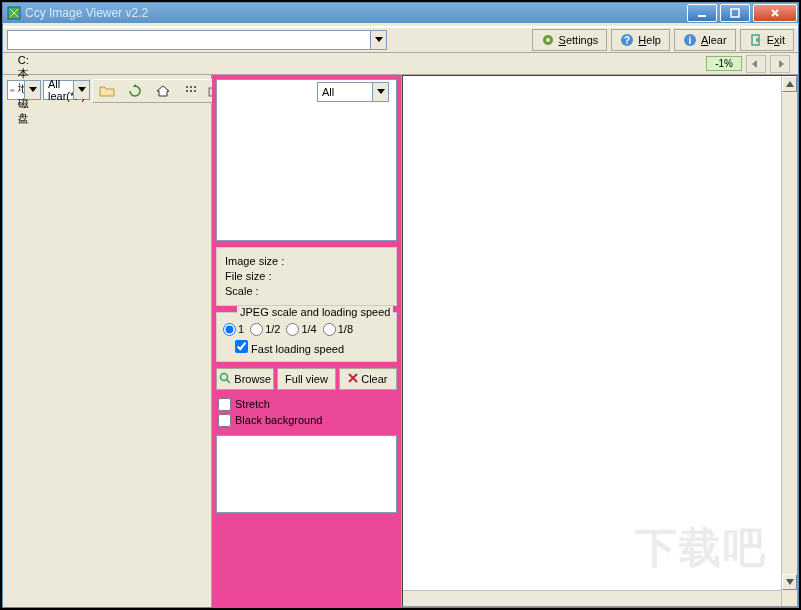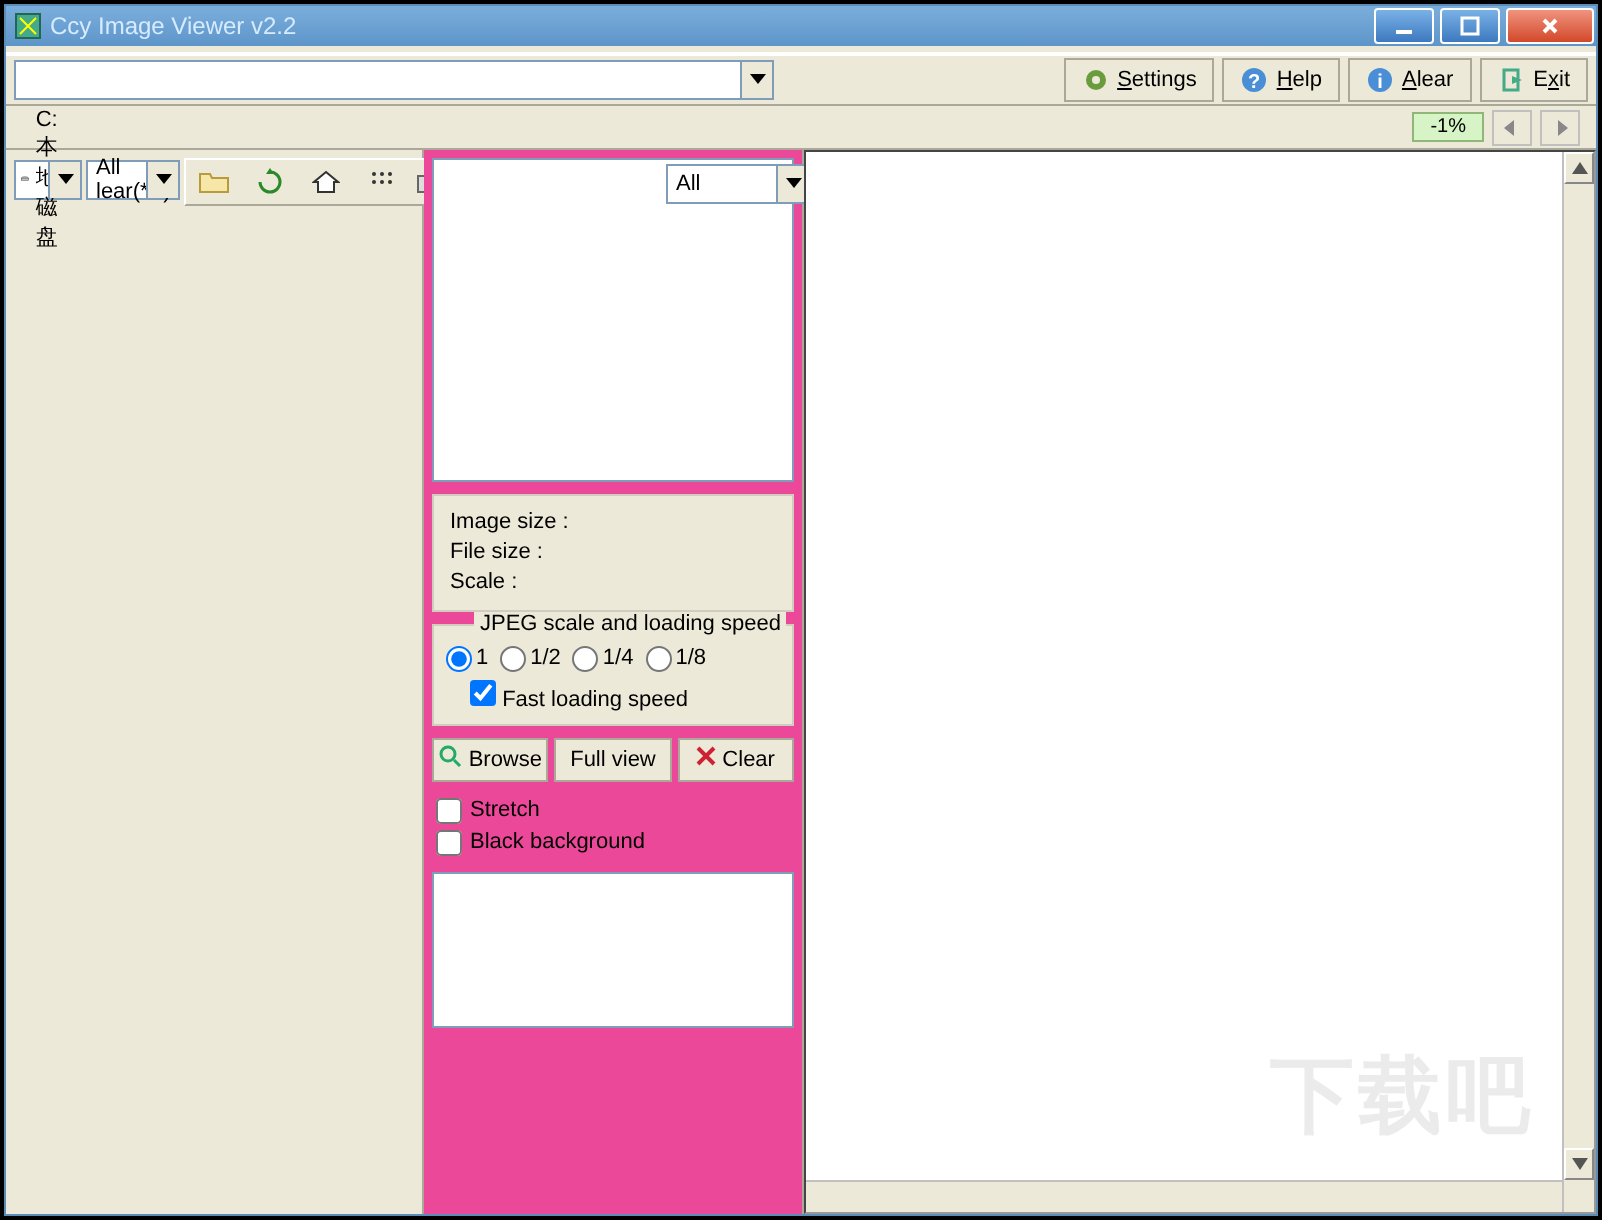--- a/index.html
+++ b/index.html
@@ -30,21 +30,21 @@
 .drive-row { display: flex; align-items: center; height: 22px; }
 .drive-combo { flex: 1; height: 20px; background: #fff; border: 1px solid #7f9db9; display: flex; align-items: center; padding: 0 2px; position: relative; }
 .drive-combo .ico { width: 14px; height: 14px; margin-right: 3px; }
 .filter-combo { flex: 1; height: 20px; background: #fff; border: 1px solid #7f9db9; display: flex; align-items: center; padding: 0 4px; position: relative; }
 .iconbar { height: 24px; background: #ece9d8; border: 1px solid #fff; border-bottom-color: #aca899; border-right-color: #aca899; display: flex; align-items: center; }
 .ibtn { width: 28px; height: 22px; border: 1px solid transparent; display: flex; align-items: center; justify-content: center; cursor: pointer; }
 .filelist { flex: 1; background: #fff; border: 1px solid #7f9db9; }
 .bottomrow { height: 24px; display: flex; align-items: center; gap: 4px; padding-top: 2px; }
 .smallbtn { height: 18px; padding: 0 6px; background: #ece9d8; border: 1px solid #aca899; cursor: pointer; font-size: 11px; }
 .smallbtn .ul { text-decoration: underline; }
-.all-combo { width: 72px; height: 20px; background: #fff; border: 1px solid #7f9db9; display: flex; align-items: center; padding: 0 4px; position: relative; margin-left: 16px; }
+.all-combo { width: 72px; height: 20px; background: #fff; border: 1px solid #7f9db9; display: flex; align-items: center; padding: 0 4px; position: relative; }
 .midpane { width: 190px; background: #ec4899; border-right: 1px solid #aca899; padding: 4px; display: flex; flex-direction: column; gap: 6px; overflow-y: auto; }
 .preview-box { height: 162px; background: #fff; border: 1px solid #7f9db9; }
 .info-group { border: 1px solid #d0ccc0; background: #ece9d8; padding: 6px 8px; font-size: 11px; line-height: 1.35; }
 .jpeg-group { border: 1px solid #d0ccc0; background: #ece9d8; padding: 4px 6px 6px; position: relative; }
 .jpeg-group .legend { position: absolute; top: -7px; left: 20px; background: #ece9d8; padding: 0 3px; font-size: 11px; }
 .radio-row { display: flex; gap: 6px; padding: 6px 0 4px; align-items: center; }
 .radio-row label { display: flex; align-items: center; gap: 2px; font-size: 11px; }
 .chk-row { display: flex; align-items: flex-end; gap: 4px; font-size: 11px; padding-left: 12px; }
 .action-row { display: flex; gap: 3px; }
 .abtn { flex: 1; height: 22px; background: #ece9d8; border: 1px solid #aca899; display: flex; align-items: center; justify-content: center; gap: 3px; cursor: pointer; font-size: 11px; }

